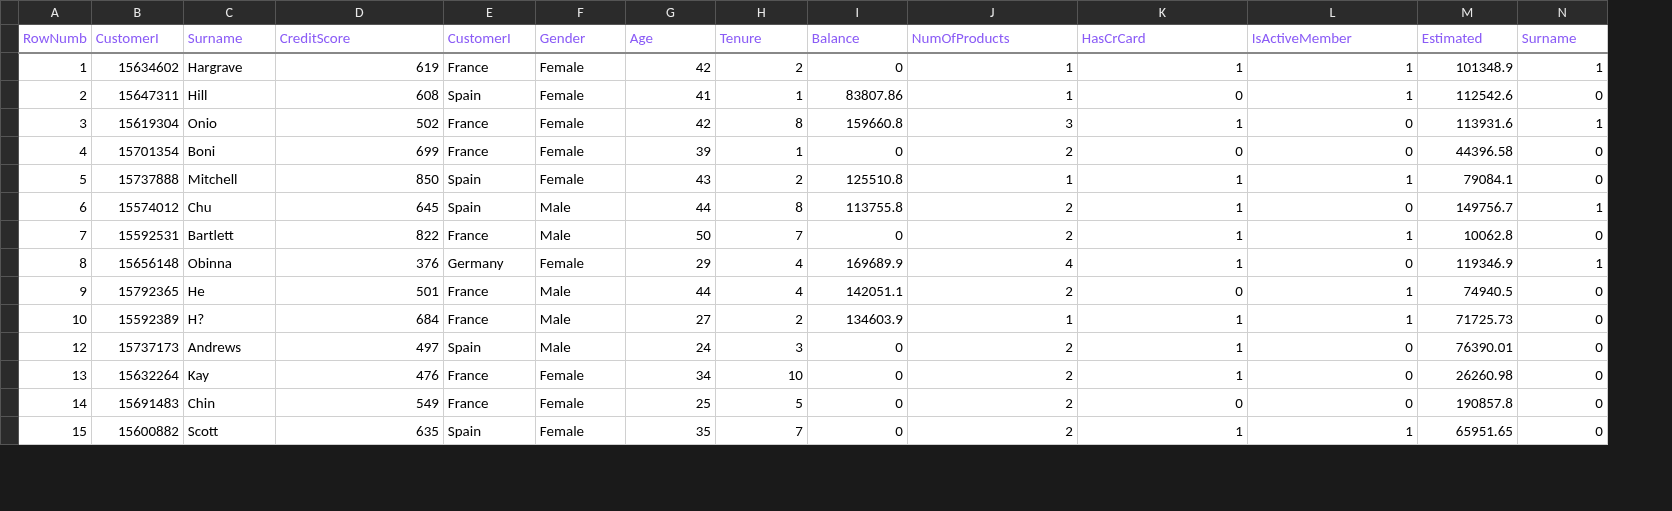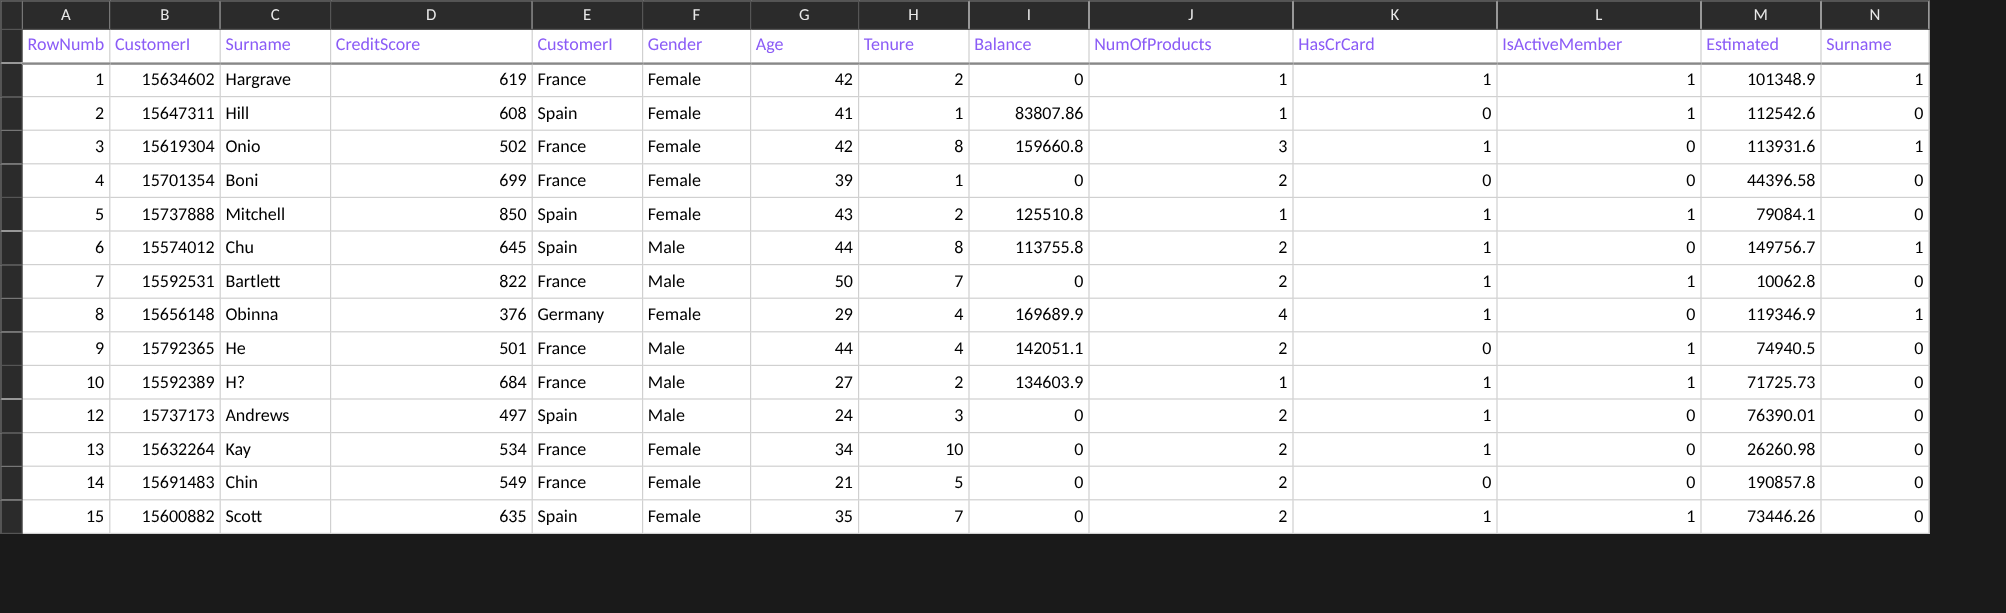--- a/index.html
+++ b/index.html
@@ -328,41 +328,41 @@
           <td class="num">1</td>
           <td class="num">0</td>
           <td class="num">76390.01</td>
           <td class="num">0</td>
         </tr>
         <tr>
           <th class="rowhdr"></th>
           <td class="num">13</td>
           <td class="num">15632264</td>
           <td class="txt">Kay</td>
-          <td class="num">534</td>
+          <td class="num">476</td>
           <td class="txt">France</td>
           <td class="txt">Female</td>
           <td class="num">34</td>
           <td class="num">10</td>
           <td class="num">0</td>
           <td class="num">2</td>
           <td class="num">1</td>
           <td class="num">0</td>
           <td class="num">26260.98</td>
           <td class="num">0</td>
         </tr>
         <tr>
           <th class="rowhdr"></th>
           <td class="num">14</td>
           <td class="num">15691483</td>
           <td class="txt">Chin</td>
           <td class="num">549</td>
           <td class="txt">France</td>
           <td class="txt">Female</td>
-          <td class="num">21</td>
+          <td class="num">25</td>
           <td class="num">5</td>
           <td class="num">0</td>
           <td class="num">2</td>
           <td class="num">0</td>
           <td class="num">0</td>
           <td class="num">190857.8</td>
           <td class="num">0</td>
         </tr>
         <tr>
           <th class="rowhdr"></th>
@@ -371,21 +371,21 @@
           <td class="txt">Scott</td>
           <td class="num">635</td>
           <td class="txt">Spain</td>
           <td class="txt">Female</td>
           <td class="num">35</td>
           <td class="num">7</td>
           <td class="num">0</td>
           <td class="num">2</td>
           <td class="num">1</td>
           <td class="num">1</td>
-          <td class="num">73446.26</td>
+          <td class="num">65951.65</td>
           <td class="num">0</td>
         </tr>
       </tbody>
   </table>
 </div>
 
 
 
 
 </body></html>

